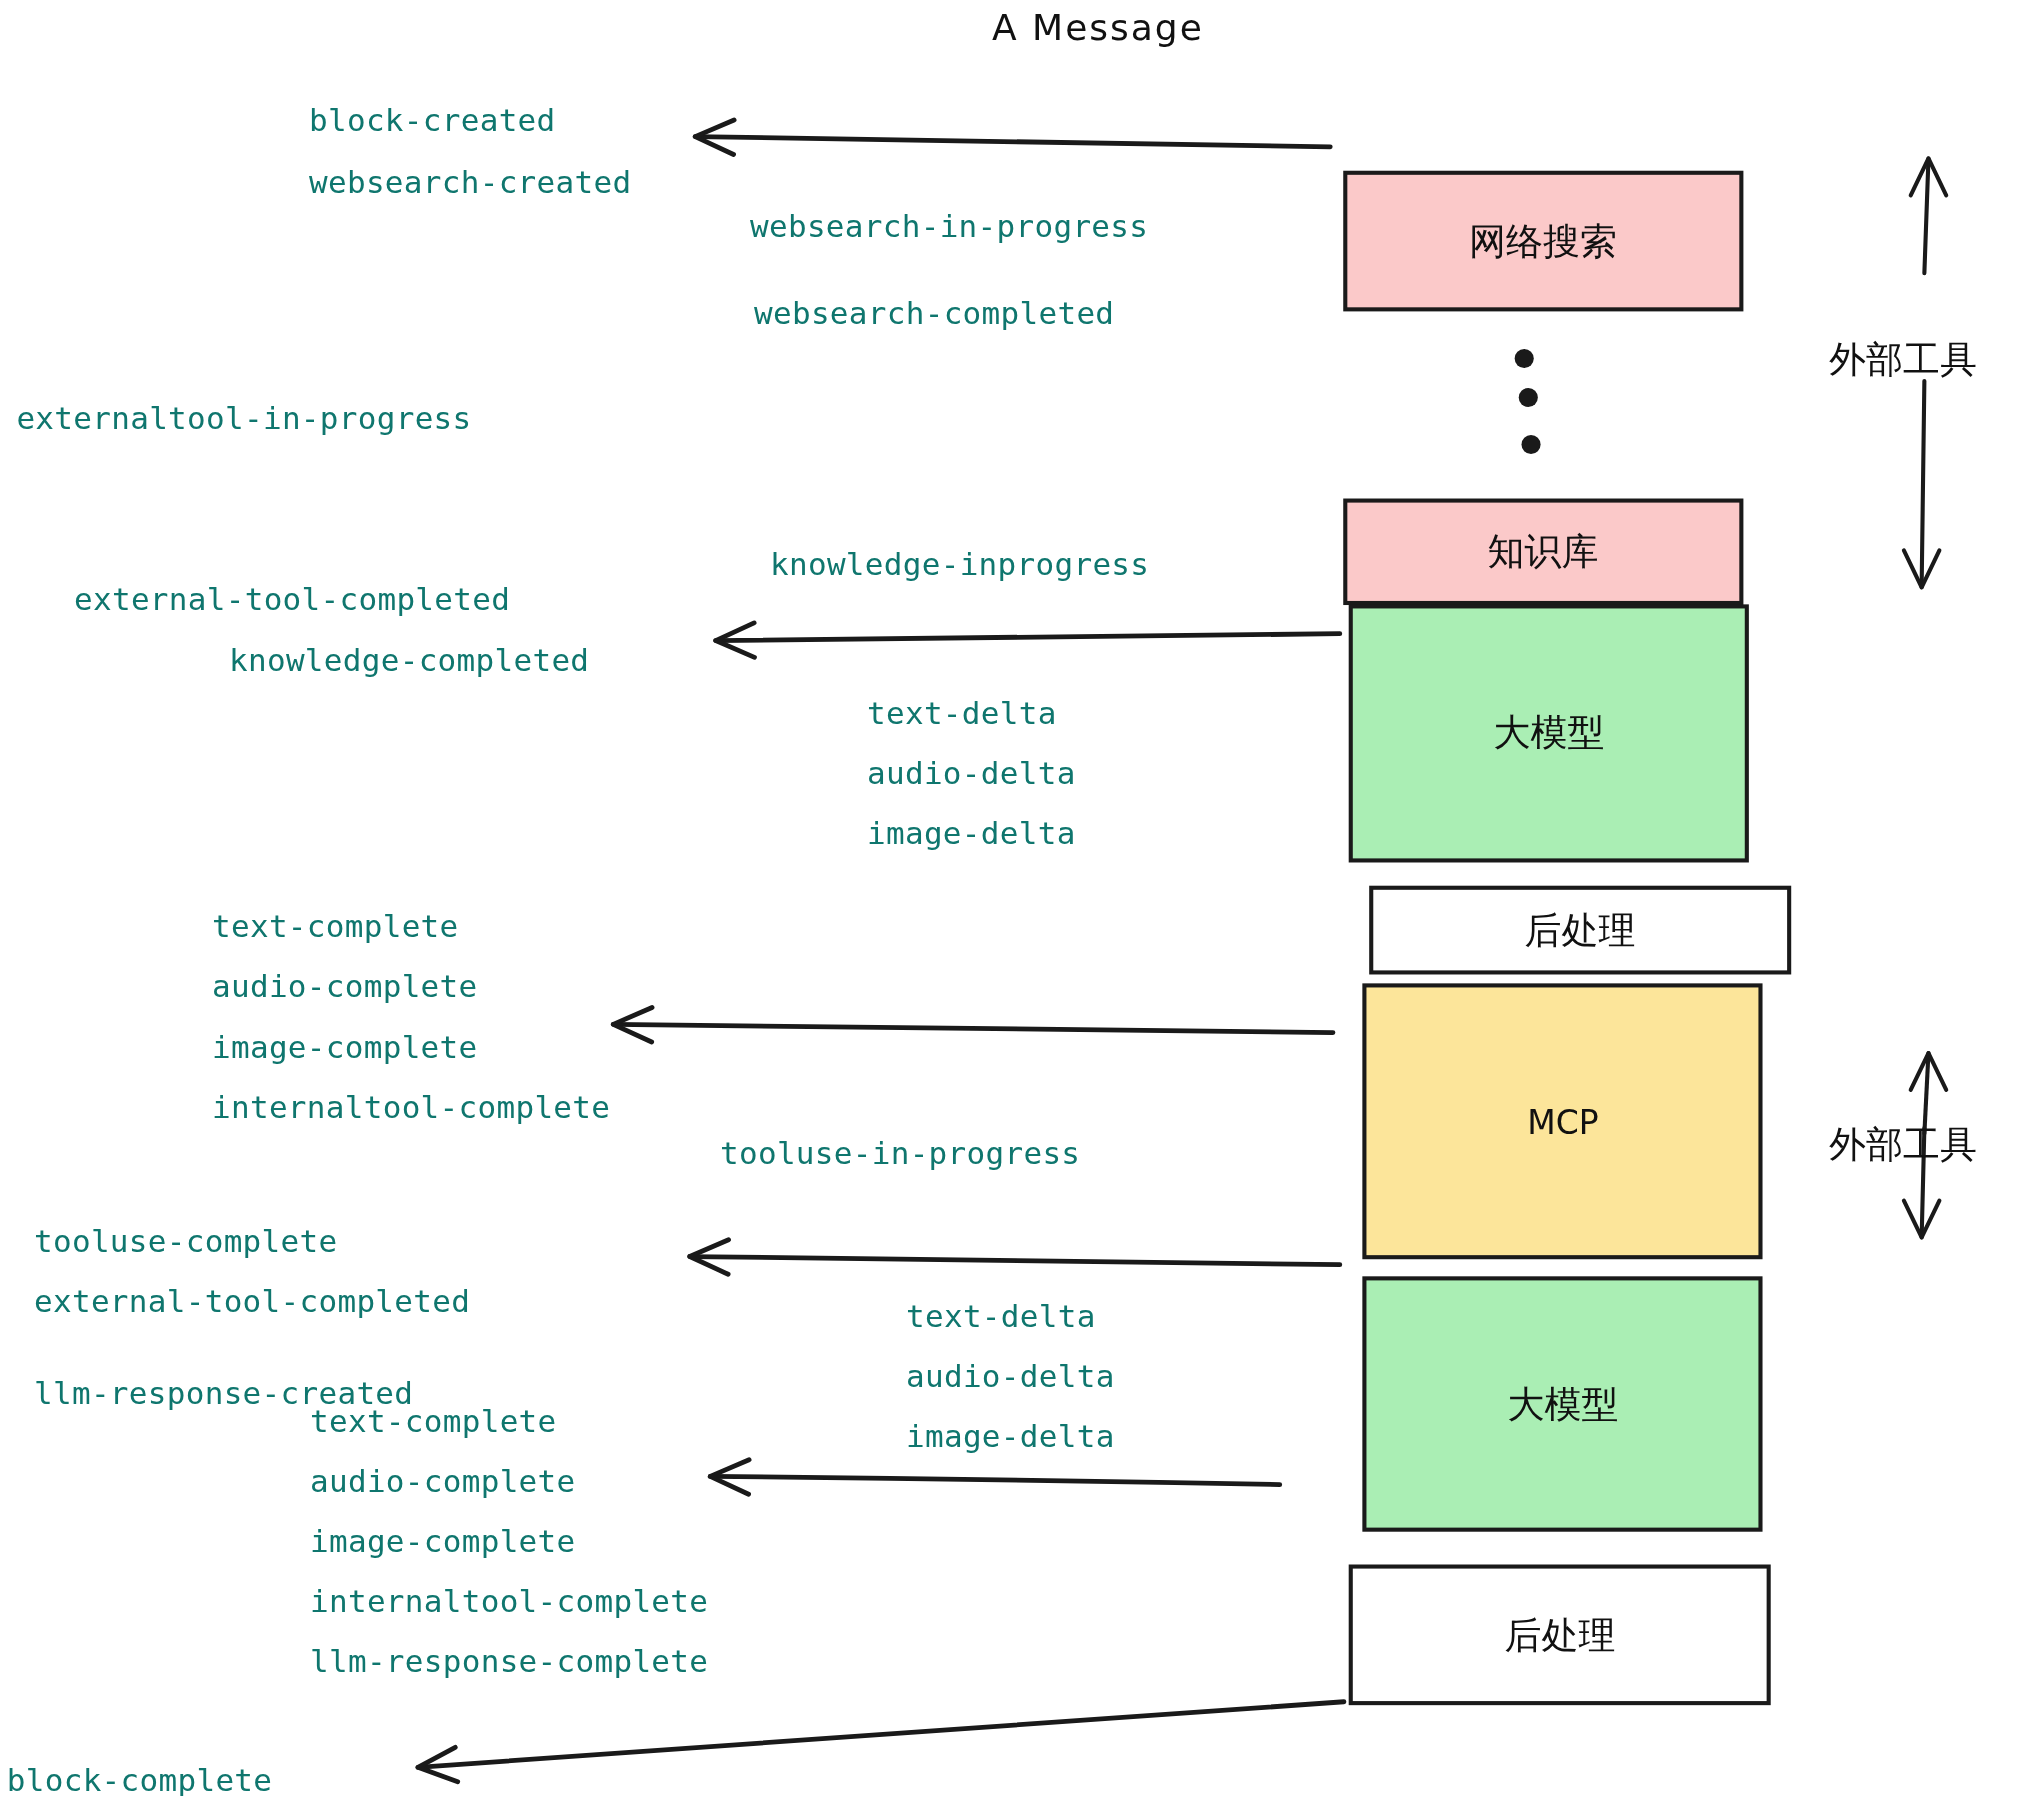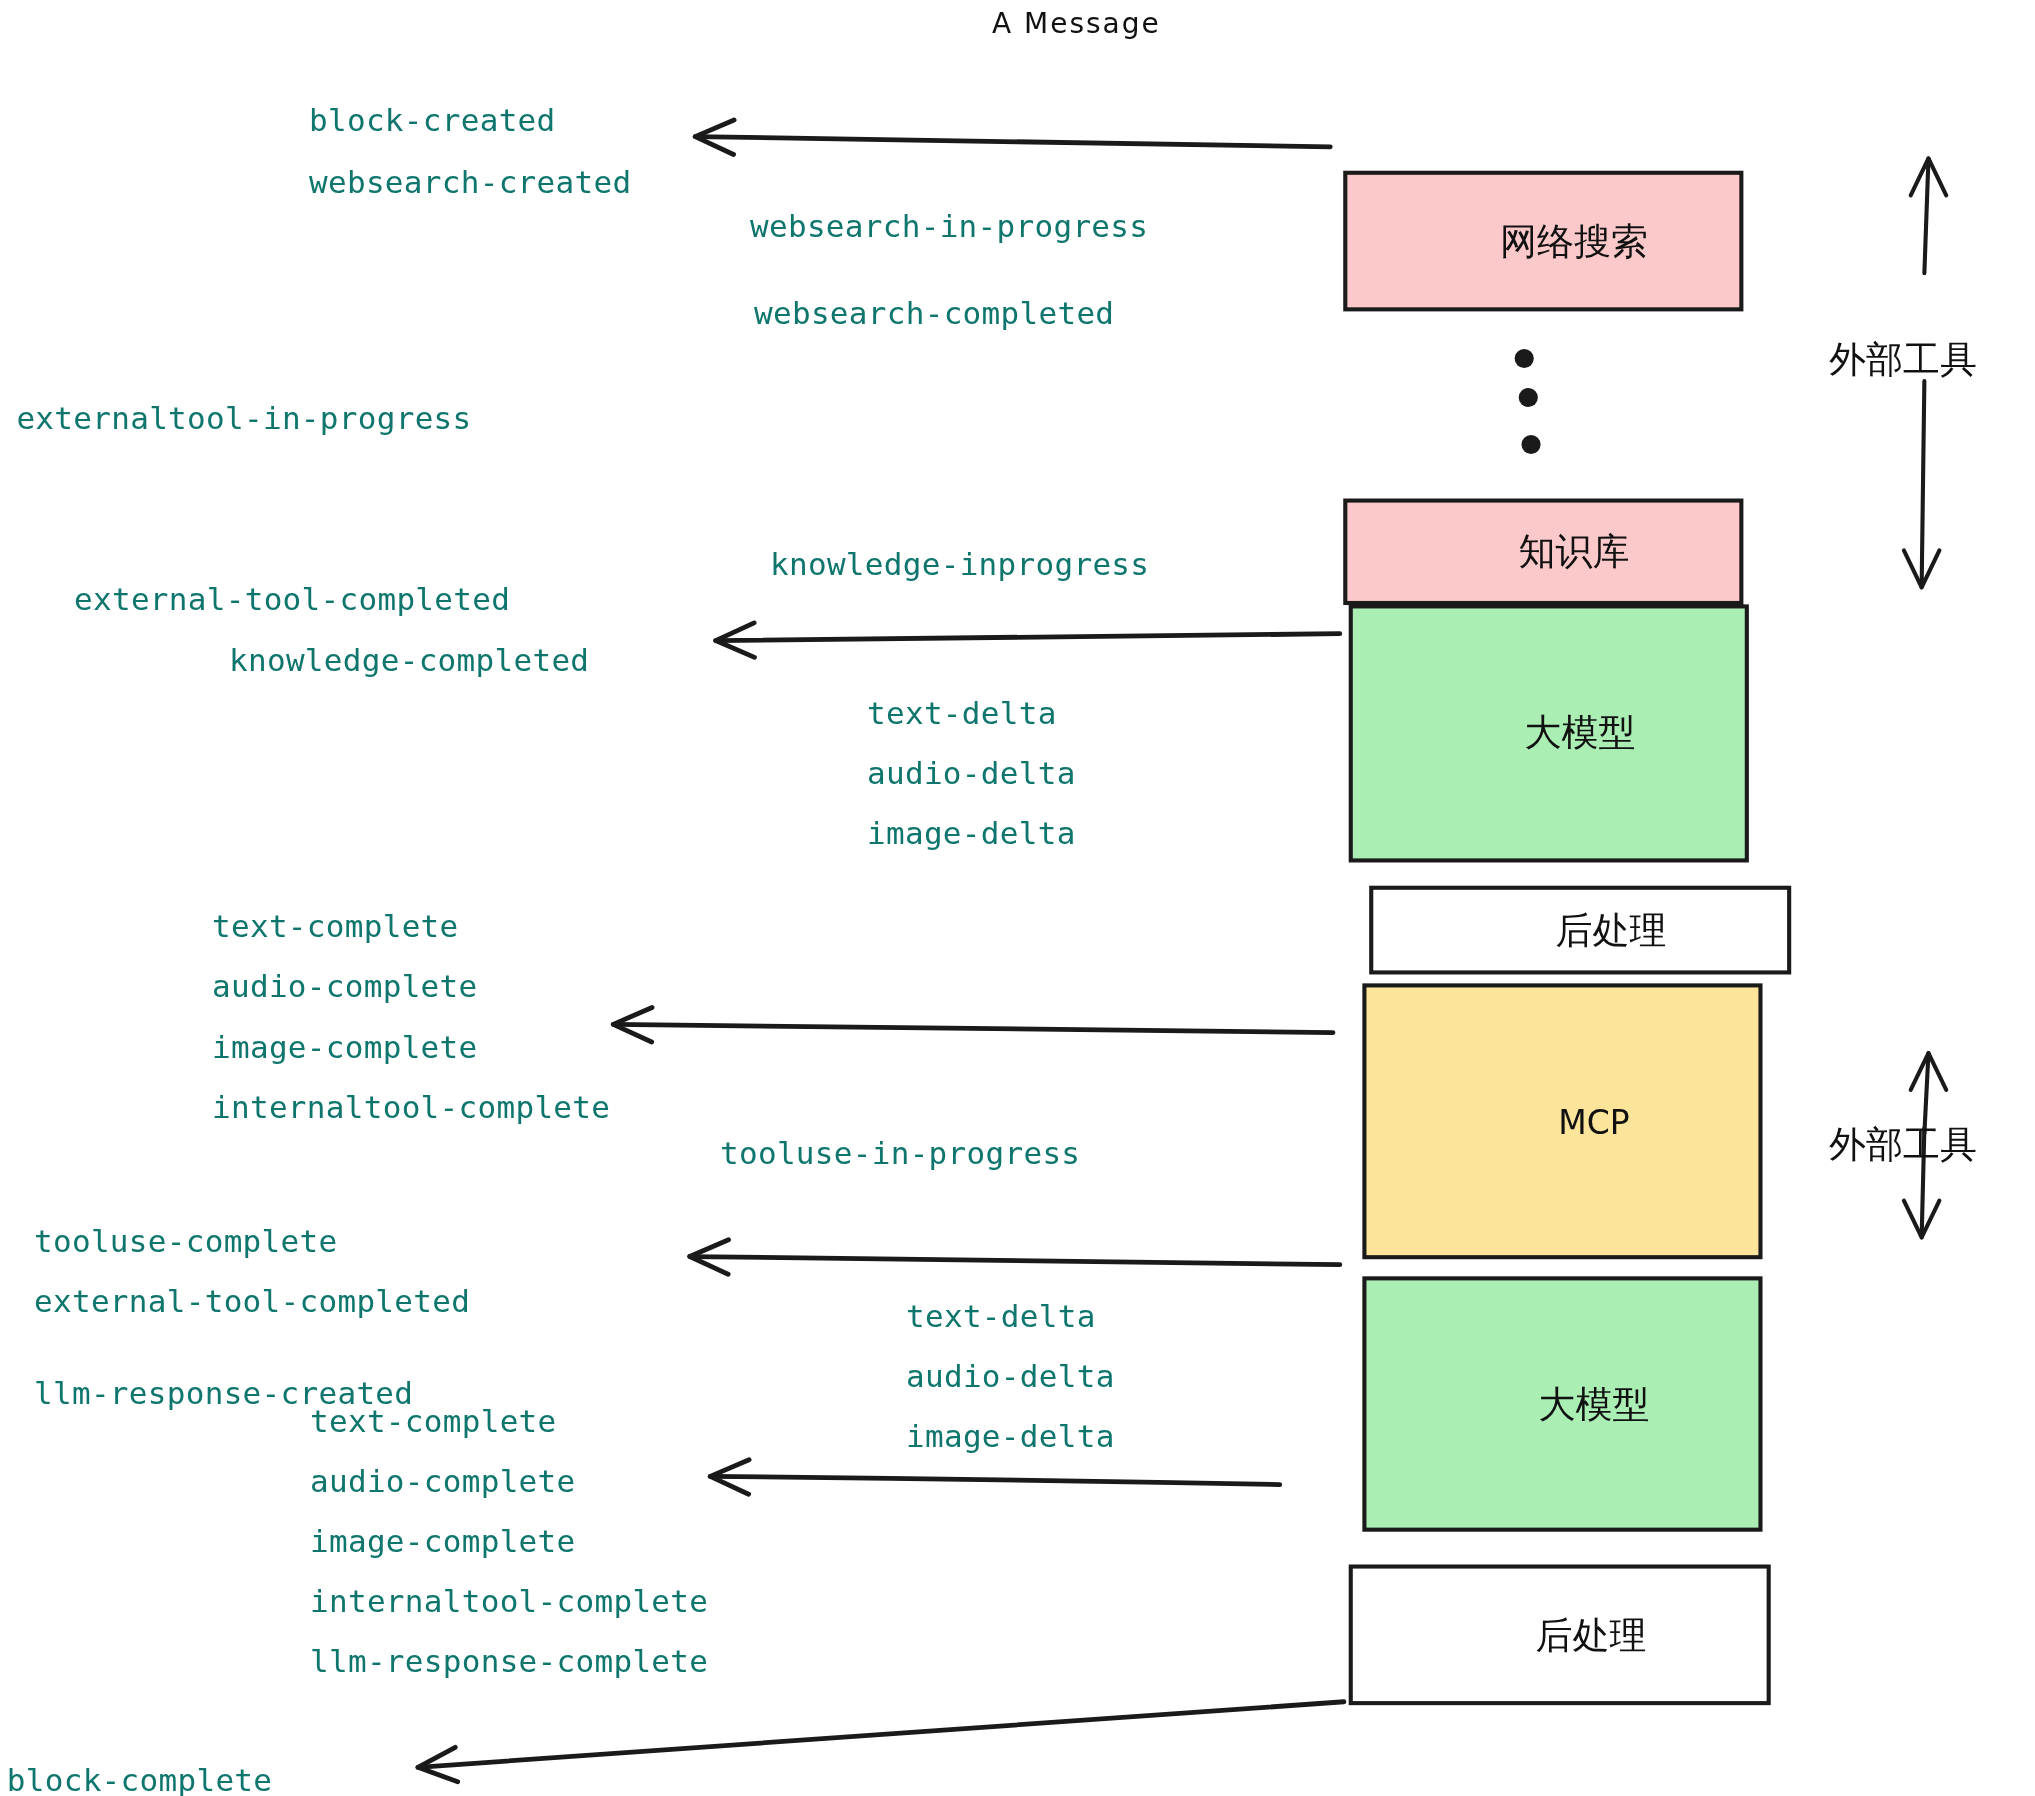--- a/index.html
+++ b/index.html
@@ -26,35 +26,34 @@
     position: absolute;
     font-family: "DejaVu Sans Mono", "Liberation Mono", monospace;
     font-size: 31px;
     color: #0f766e;
     white-space: nowrap;
     letter-spacing: 0.3px;
   }
   .title {
     position: absolute;
     font-family: "DejaVu Sans", "Liberation Sans", sans-serif;
-    font-size: 28px;
+    font-size: 36px;
     color: #111111;
     white-space: nowrap;
     letter-spacing: 2px;
   }
   .boxlabel {
     position: absolute;
     font-family: "DejaVu Sans", "Liberation Sans", sans-serif;
     font-size: 37px;
     color: #111111;
     white-space: nowrap;
     display: flex;
     align-items: center;
     justify-content: center;
-    padding-left: 31px;
   }
   .sidelabel {
     position: absolute;
     font-family: Liberation Sans, sans-serif;
     font-size: 37px;
     color: #111111;
     white-space: nowrap;
   }
   .mcplabel {
     font-family: "DejaVu Sans", "Liberation Sans", sans-serif;

